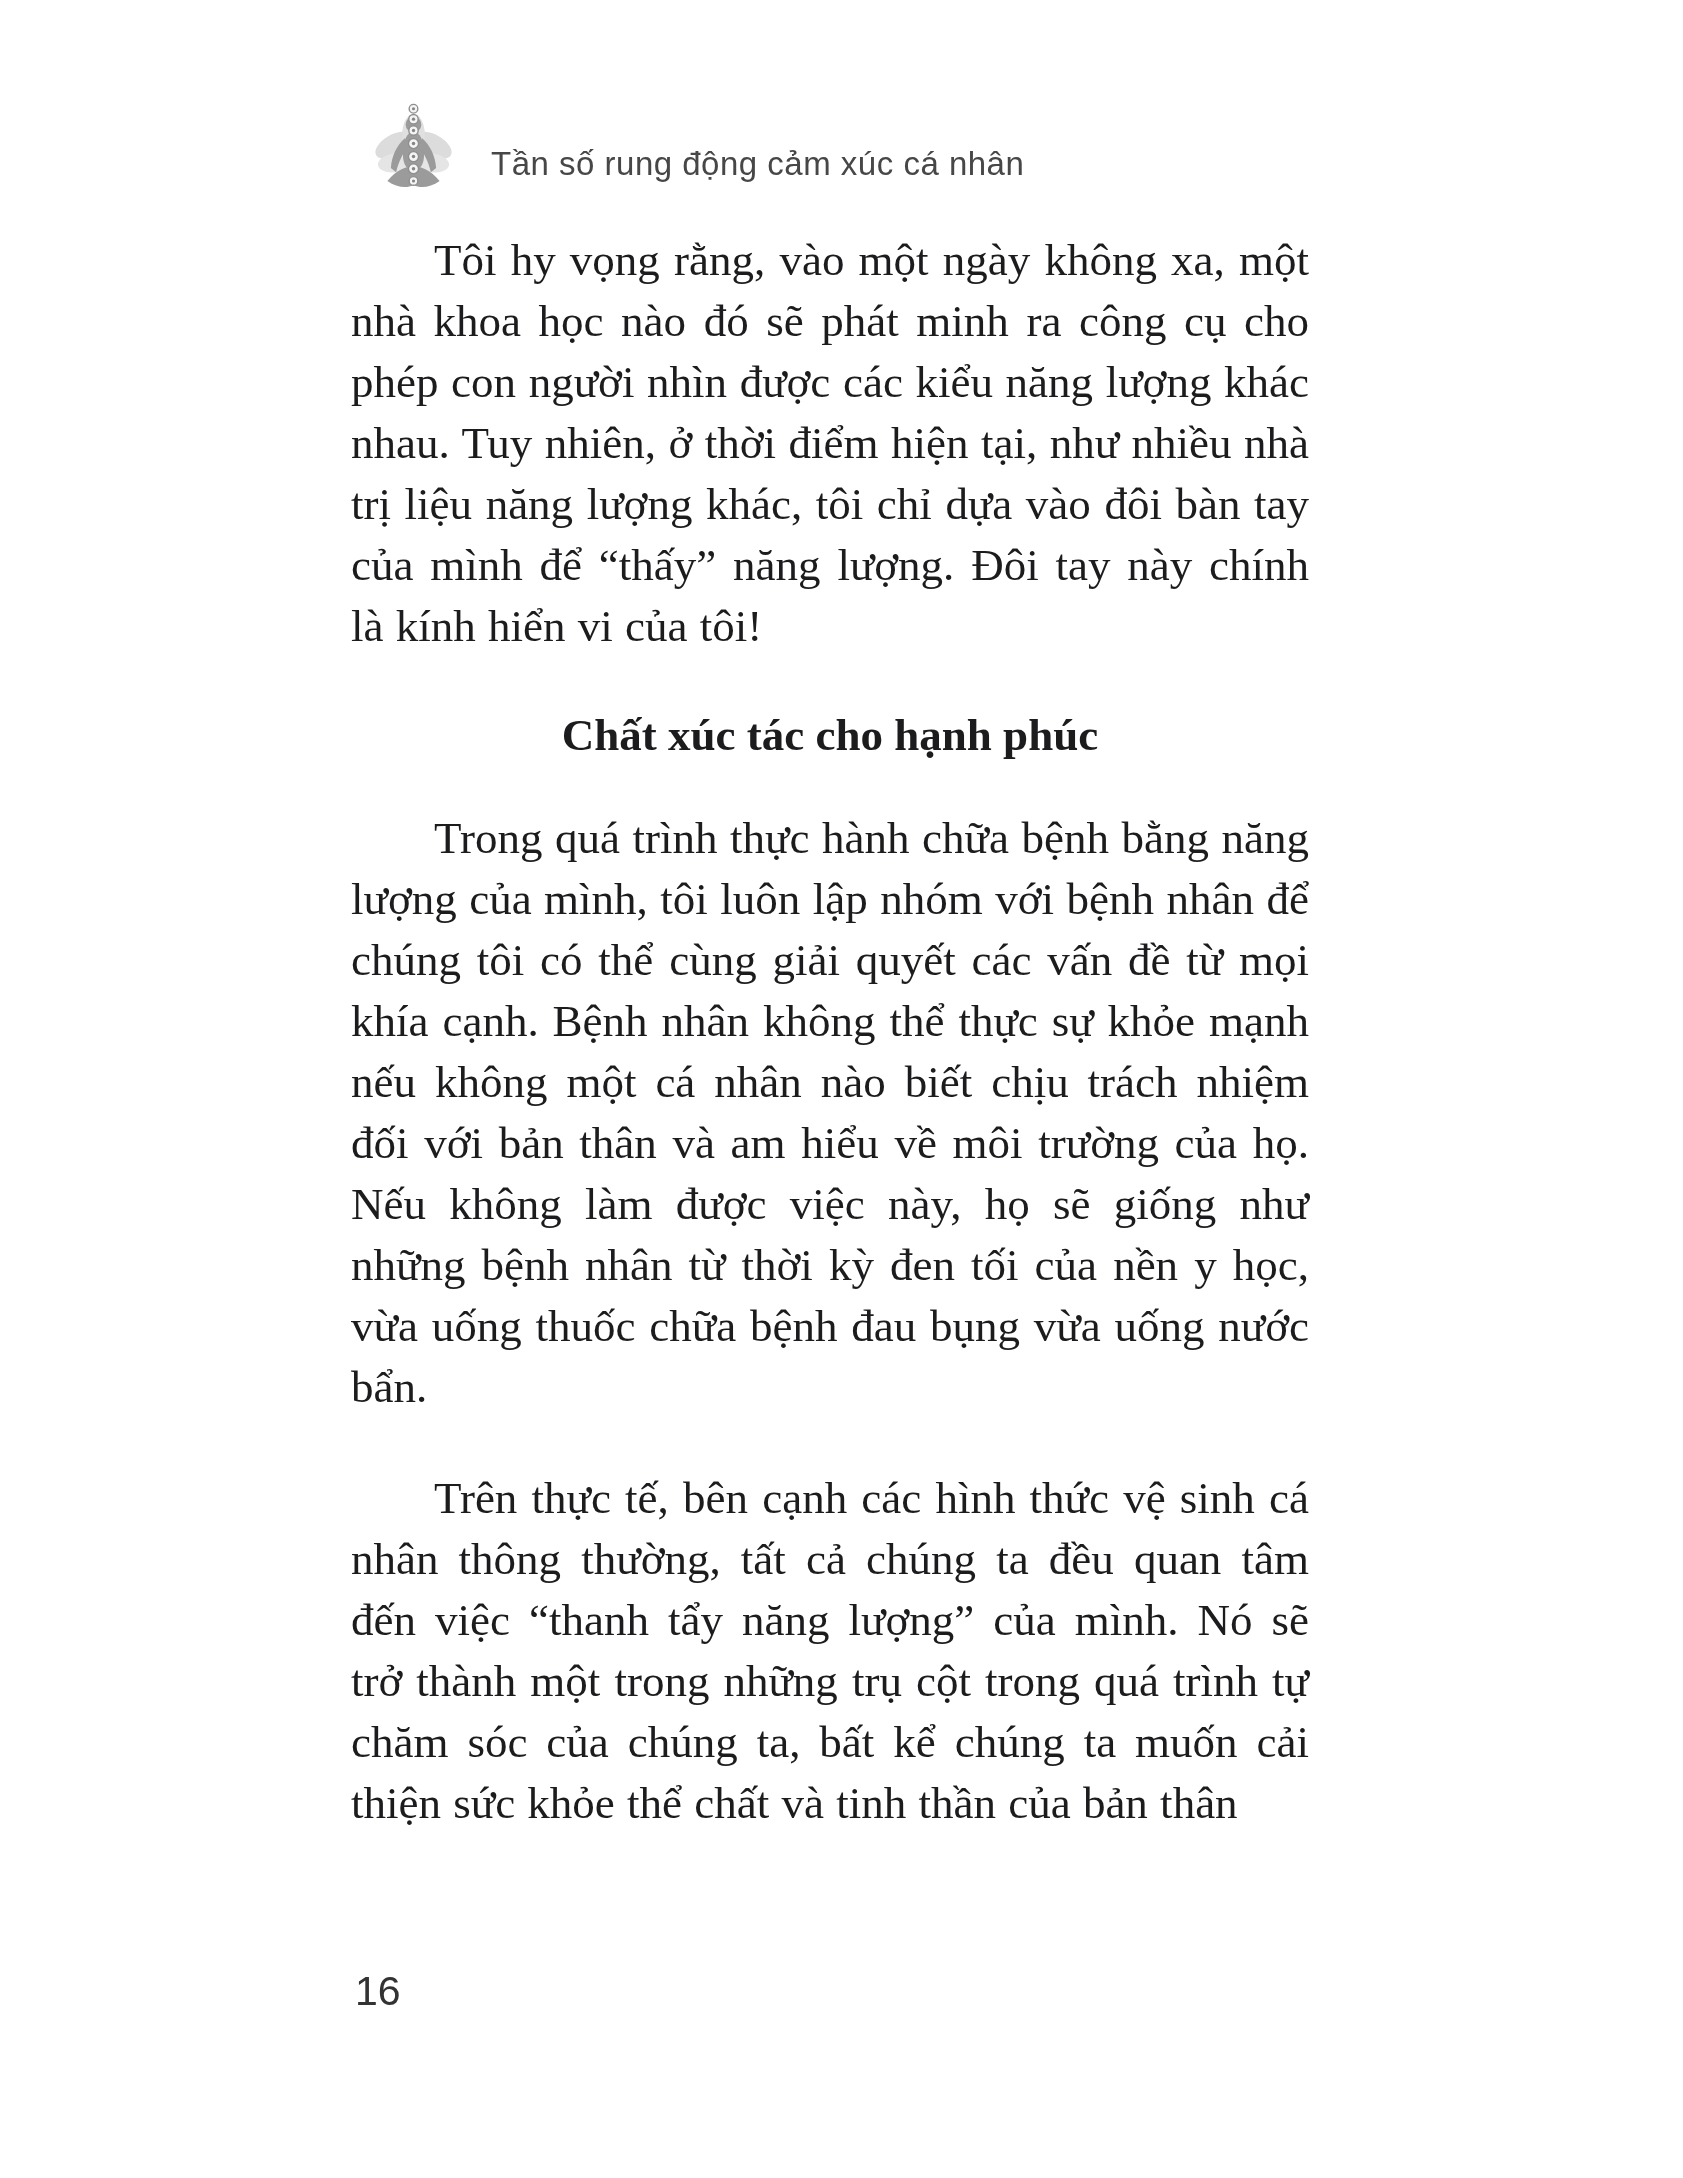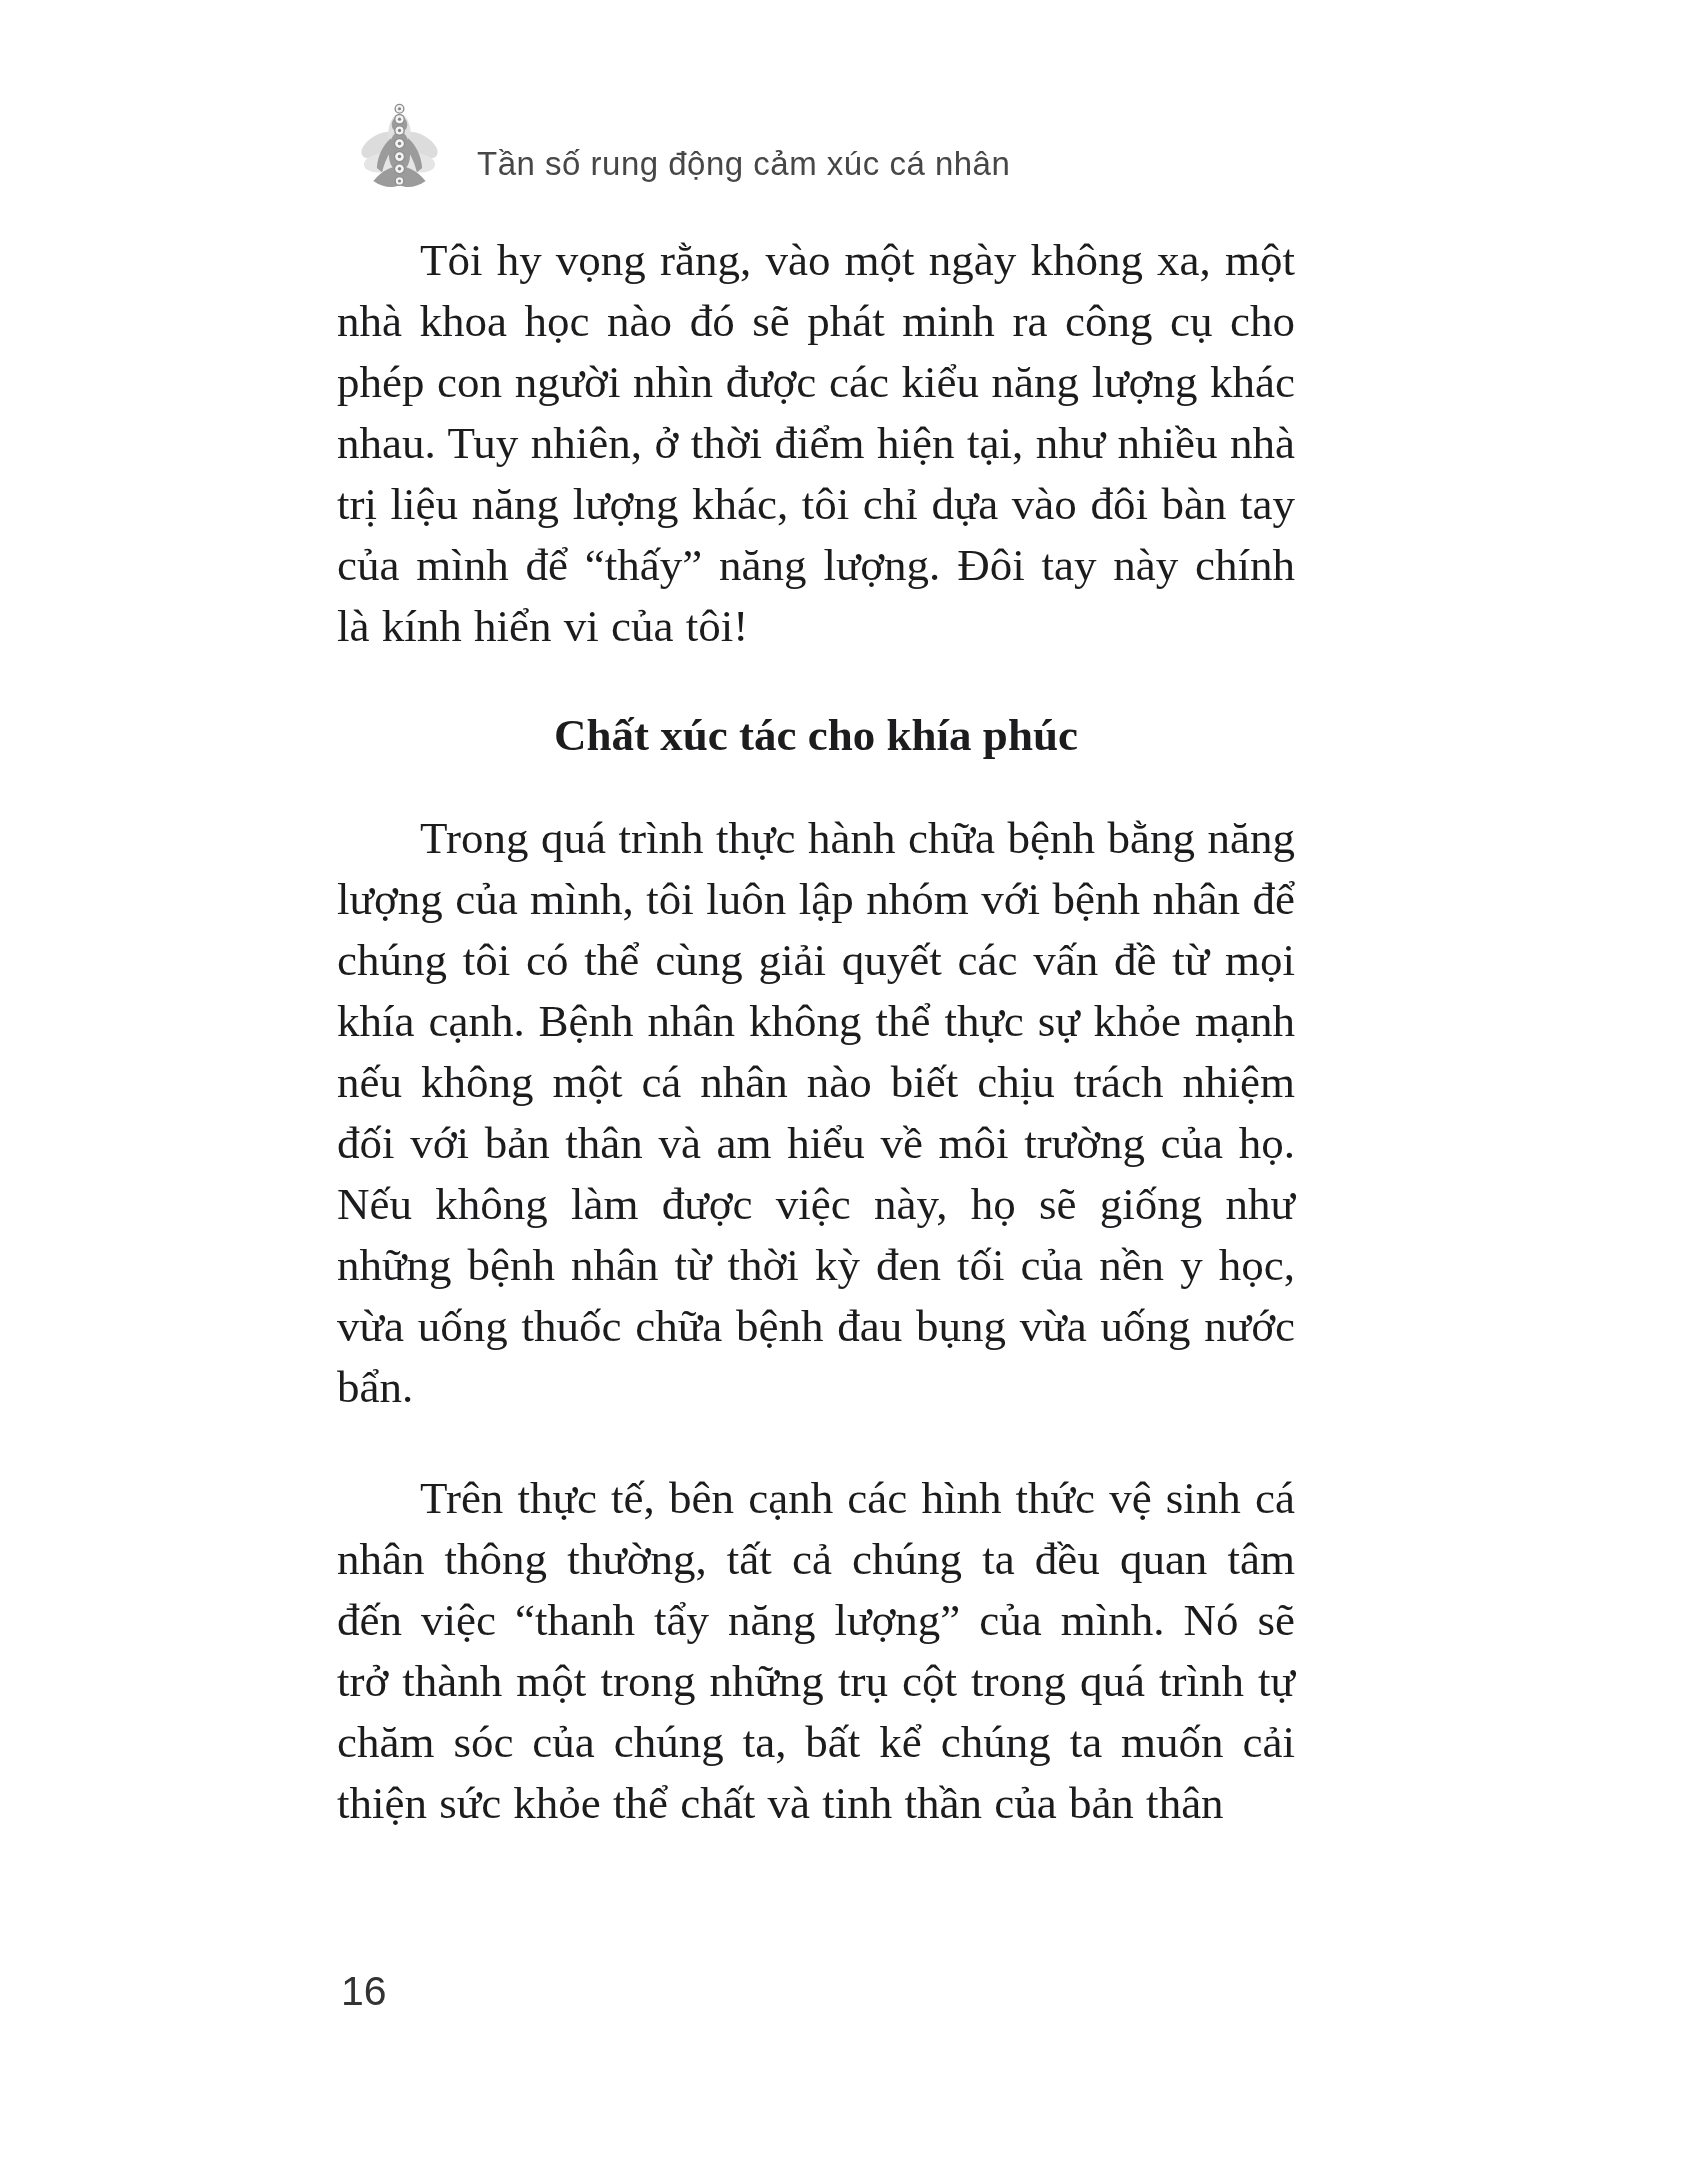--- a/index.html
+++ b/index.html
@@ -6,20 +6,21 @@
     margin: 0;
     padding: 0;
     background: #ffffff;
   }
   .page {
     position: relative;
     width: 1432px;
     height: 2178px;
     background: #ffffff;
     overflow: hidden;
+    margin-left: 14px;
   }
   .header {
     position: absolute;
     left: 356px;
     top: 95px;
     display: flex;
     align-items: center;
     gap: 34px;
   }
   .header .logo {
@@ -114,21 +115,21 @@
         <circle cx="50" cy="81" r="2"></circle>
         <circle cx="50" cy="95" r="1.8"></circle>
       </g>
     </svg>
     <div class="header-title">Tần số rung động cảm xúc cá nhân</div>
   </div>
 
   <div class="content">
     <p class="para-1">Tôi hy vọng rằng, vào một ngày không xa, một nhà khoa học nào đó sẽ phát minh ra công cụ cho phép con người nhìn được các kiểu năng lượng khác nhau. Tuy nhiên, ở thời điểm hiện tại, như nhiều nhà trị liệu năng lượng khác, tôi chỉ dựa vào đôi bàn tay của mình để “thấy” năng lượng. Đôi tay này chính là kính hiển vi của tôi!</p>
 
-    <h2 class="section-heading"><span>Chất xúc tác cho khía phúc</span><br></h2>
+    <h2 class="section-heading"><span>Chất xúc tác cho hạnh phúc</span><br></h2>
 
     <p class="para-2">Trong quá trình thực hành chữa bệnh bằng năng lượng của mình, tôi luôn lập nhóm với bệnh nhân để chúng tôi có thể cùng giải quyết các vấn đề từ mọi khía cạnh. Bệnh nhân không thể thực sự khỏe mạnh nếu không một cá nhân nào biết chịu trách nhiệm đối với bản thân và am hiểu về môi trường của họ. Nếu không làm được việc này, họ sẽ giống như những bệnh nhân từ thời kỳ đen tối của nền y học, vừa uống thuốc chữa bệnh đau bụng vừa uống nước bẩn.</p>
 
     <p class="para-3">Trên thực tế, bên cạnh các hình thức vệ sinh cá nhân thông thường, tất cả chúng ta đều quan tâm đến việc “thanh tẩy năng lượng” của mình. Nó sẽ trở thành một trong những trụ cột trong quá trình tự chăm sóc của chúng ta, bất kể chúng ta muốn cải thiện sức khỏe thể chất và tinh thần của bản thân</p>
   </div>
 
   <div class="page-number">16</div>
 
 </div>
 

